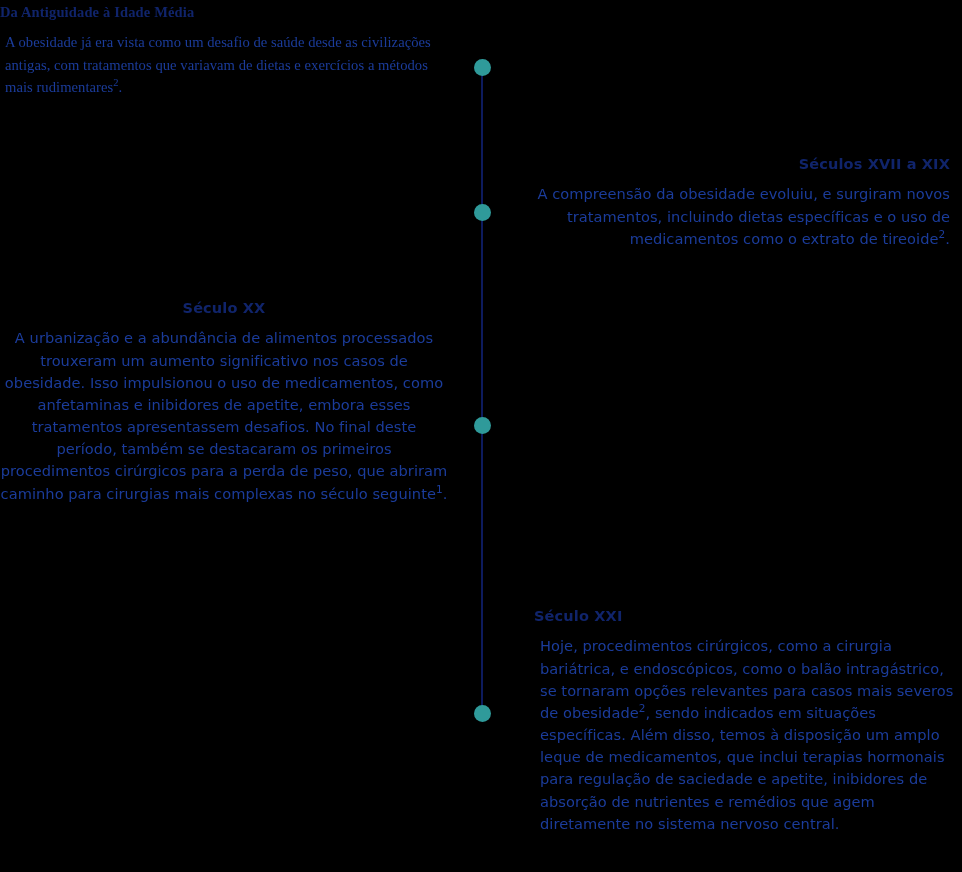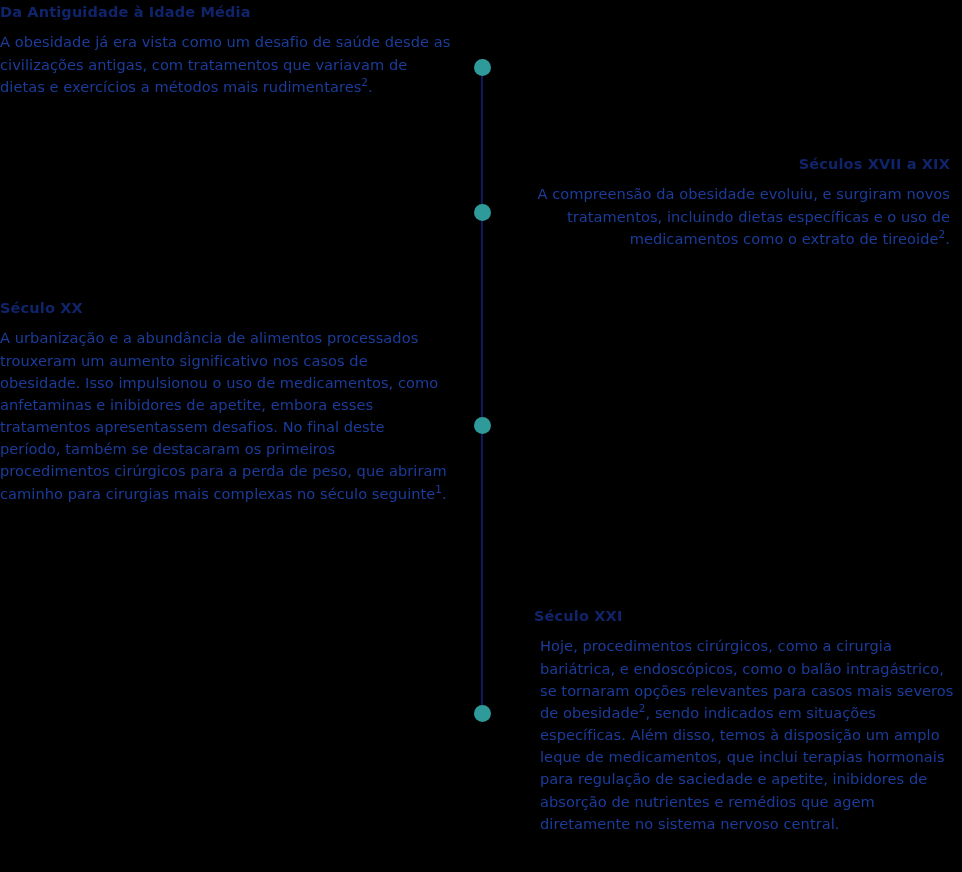--- a/index.html
+++ b/index.html
@@ -59,27 +59,29 @@
     font-size: 0.72em;
     line-height: 0;
     vertical-align: super;
   }
 
   
   #entry-antiguidade {
     left: 0px;
     top: 4px;
     width: 452px;
+    font-family: Liberation Serif, serif;
   }
-  #entry-antiguidade .entry-body { }
+  #entry-antiguidade .entry-body { padding-left: 5px; }
 
   #entry-seculo-xx {
     left: 0px;
     top: 300px;
     width: 448px;
+    text-align: center;
   }
 
   
   #entry-seculos-xvii-xix {
     left: 520px;
     top: 156px;
     width: 430px;
     text-align: right;
   }
   #entry-seculos-xvii-xix .entry-body { padding-left: 6px; }

